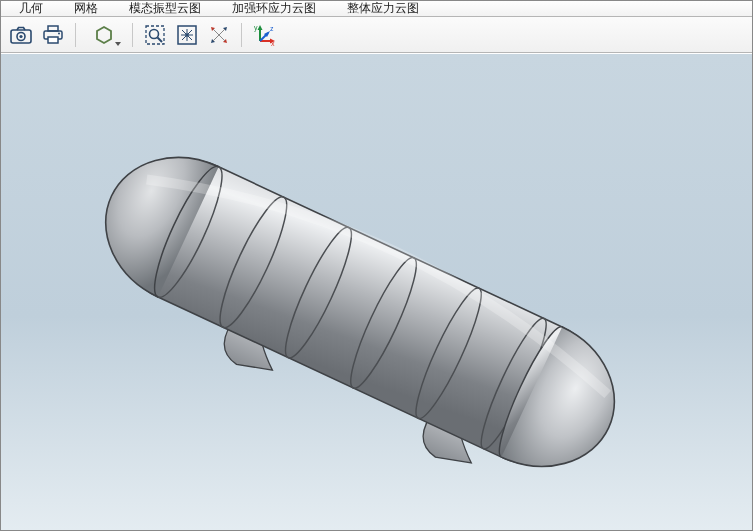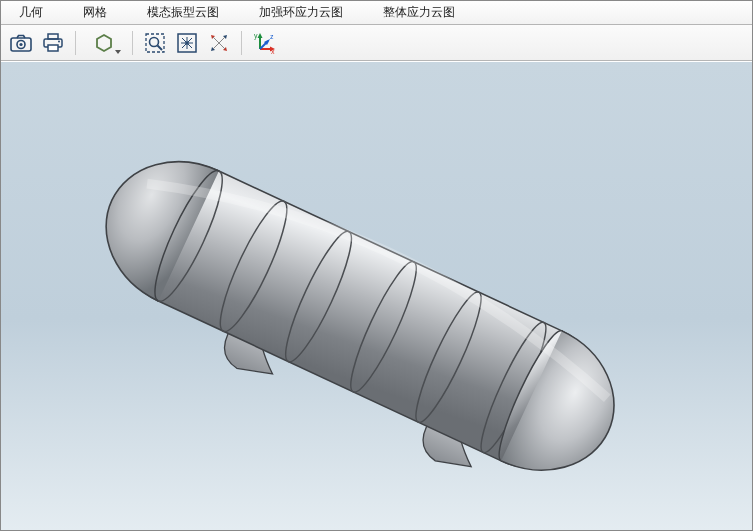--- a/index.html
+++ b/index.html
@@ -1,20 +1,20 @@
 <!DOCTYPE html>
 <html><head>
 <meta charset="utf-8">
 <style>
   * { box-sizing: border-box; }
   html, body { margin: 0; padding: 0; width: 753px; height: 531px; font-family: "Microsoft YaHei", Arial, sans-serif; font-size: 12px; background: #fff; }
   .app { width: 753px; height: 531px; border: 1px solid #888; display: flex; flex-direction: column; background: #fff; }
 
   
-  .menubar { display: flex; align-items: center; height: 24px; background: linear-gradient(#fefefe,#f2f2f2); border-bottom: 1px solid #b5b5b5; padding: 0 4px; gap: 12px; }
+  .menubar { display: flex; align-items: center; height: 16px; background: linear-gradient(#fefefe,#f2f2f2); border-bottom: 1px solid #b5b5b5; padding: 0 4px; gap: 3px; }
   .menubar .item { padding: 4px 14px; color: #222; cursor: default; white-space: nowrap; }
 
   
   .toolbar { display: flex; align-items: center; height: 36px; background: linear-gradient(#fbfbfb,#f0f0f0); border-bottom: 1px solid #b5b5b5; padding: 0 6px; gap: 4px; }
   .tool { width: 28px; height: 28px; display: flex; align-items: center; justify-content: center; border: 1px solid transparent; border-radius: 3px; cursor: default; }
   .tool svg { display: block; }
   .sep { width: 1px; height: 24px; background: #c8c8c8; margin: 0 4px; }
   .tool-dd { width: 40px; position: relative; }
   .dd-arrow { position: absolute; right: 2px; bottom: 2px; width: 0; height: 0; border-left: 3px solid transparent; border-right: 3px solid transparent; border-top: 4px solid #555; }
 

